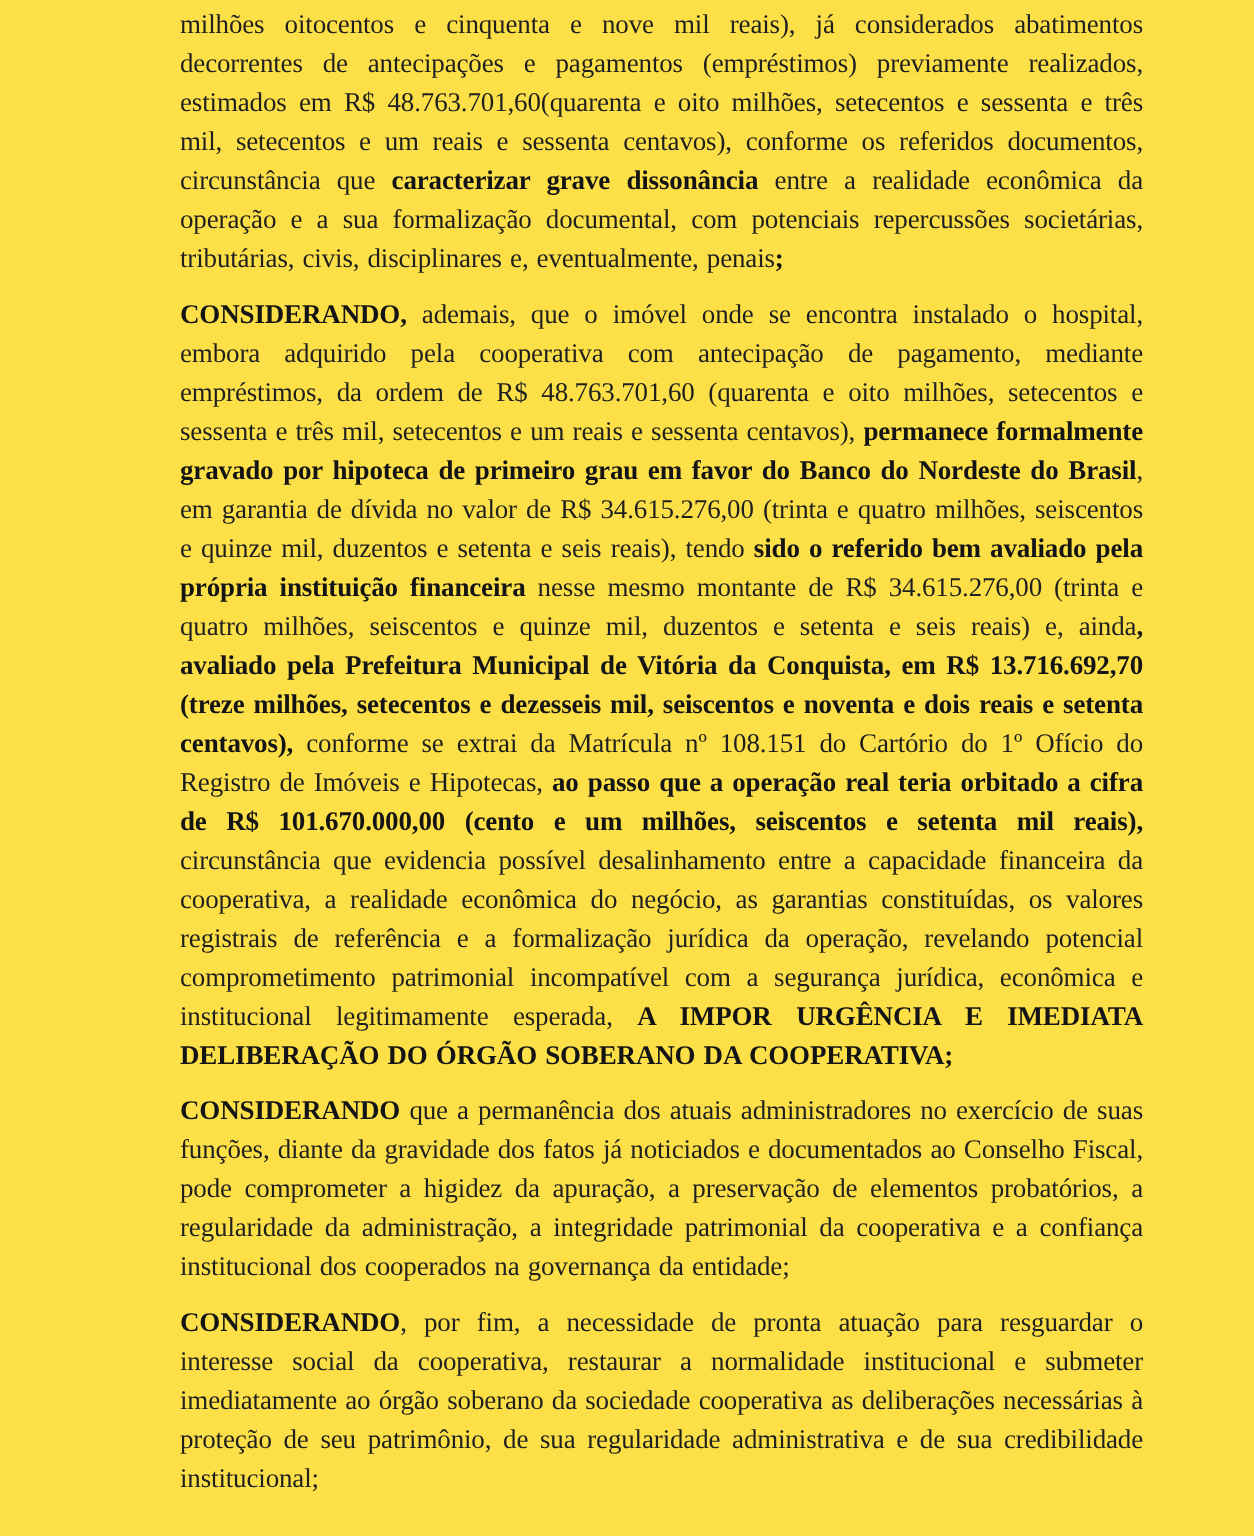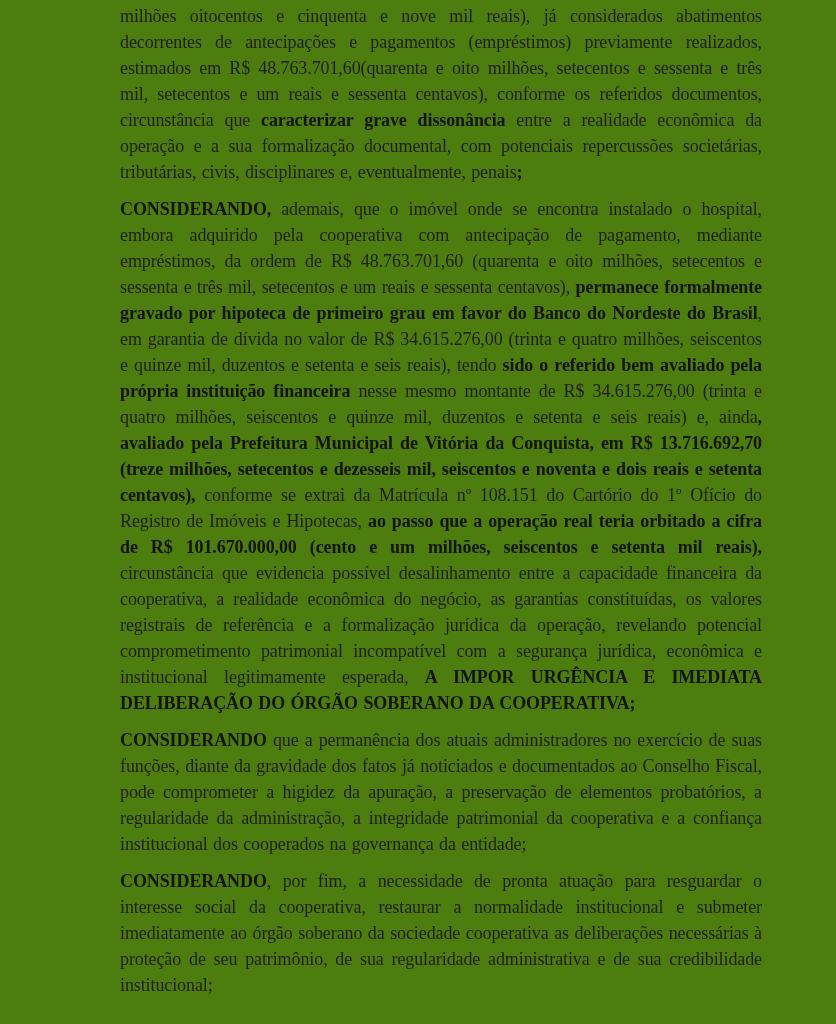--- a/index.html
+++ b/index.html
@@ -4,21 +4,21 @@
 <style>
   html, body {
     margin: 0;
     padding: 0;
     background: #ffffff;
   }
   .page {
     position: relative;
     width: 836px;
     height: 1024px;
-    background: #4d7c0f;
+    background: #fde047;
     overflow: hidden;
     font-family: "Liberation Serif", "DejaVu Serif", serif;
     color: #1f1f1f;
   }
   .textblock {
     position: absolute;
     left: 120px;
     top: 3px;
     width: 642px;
     font-size: 18px;

